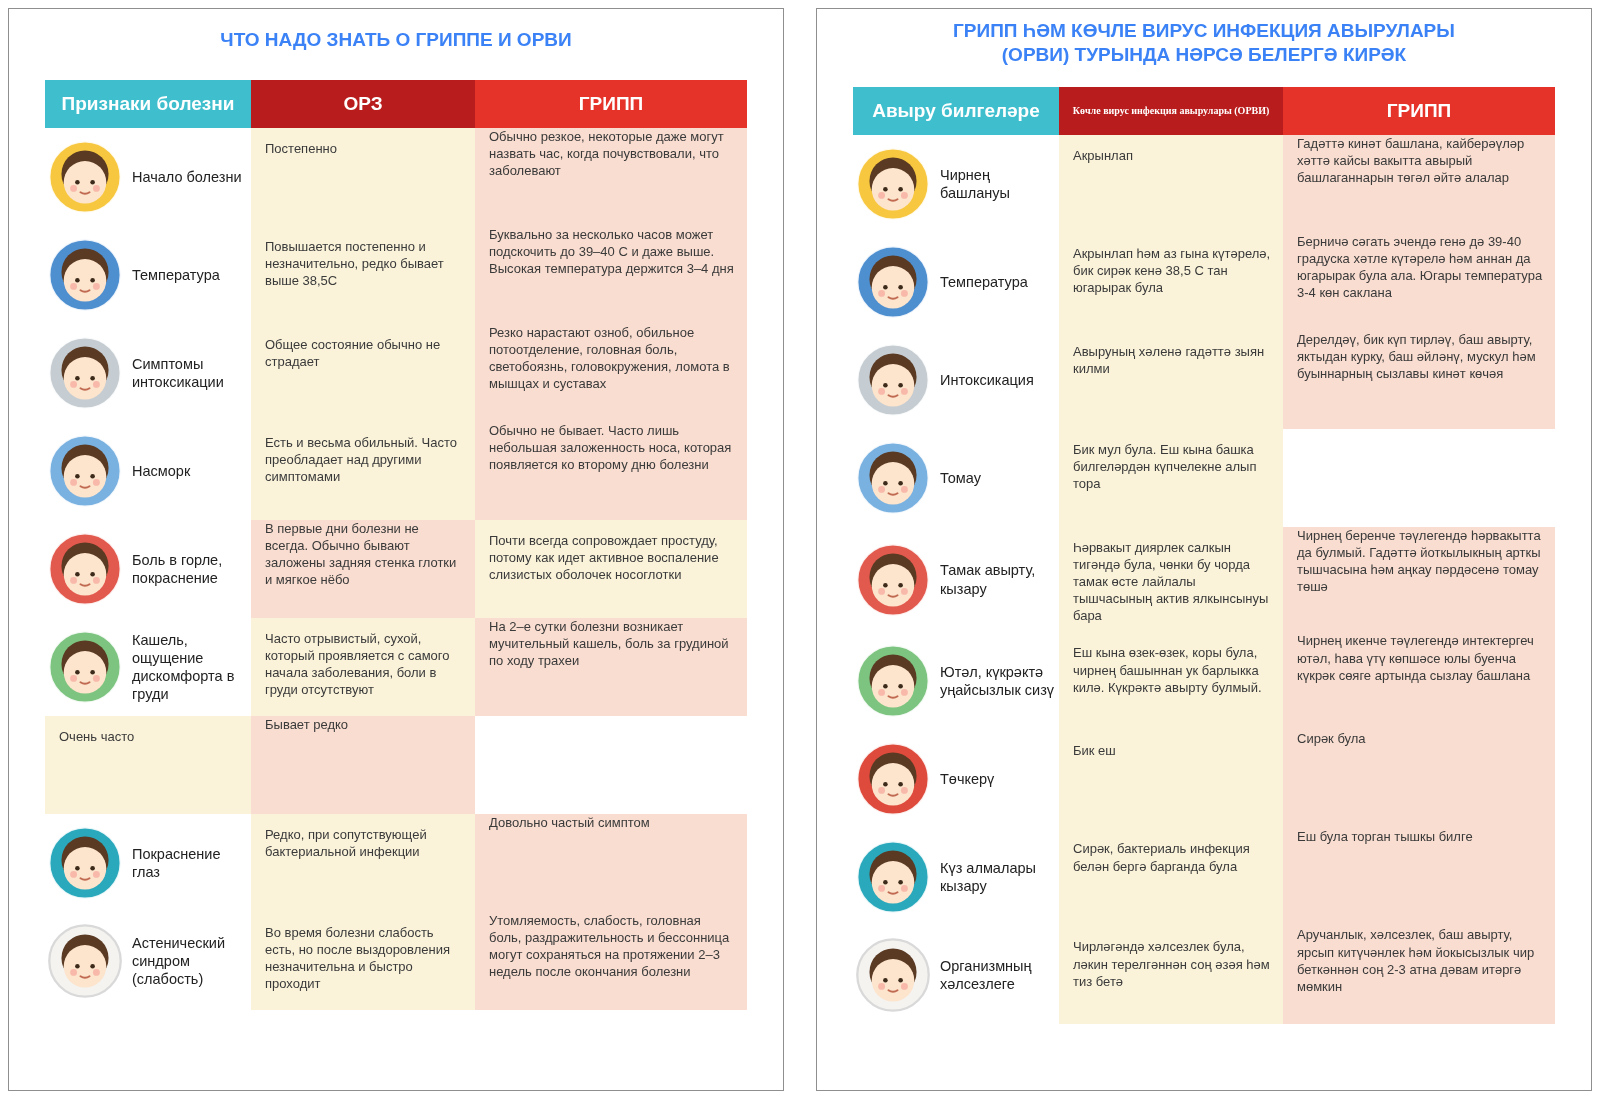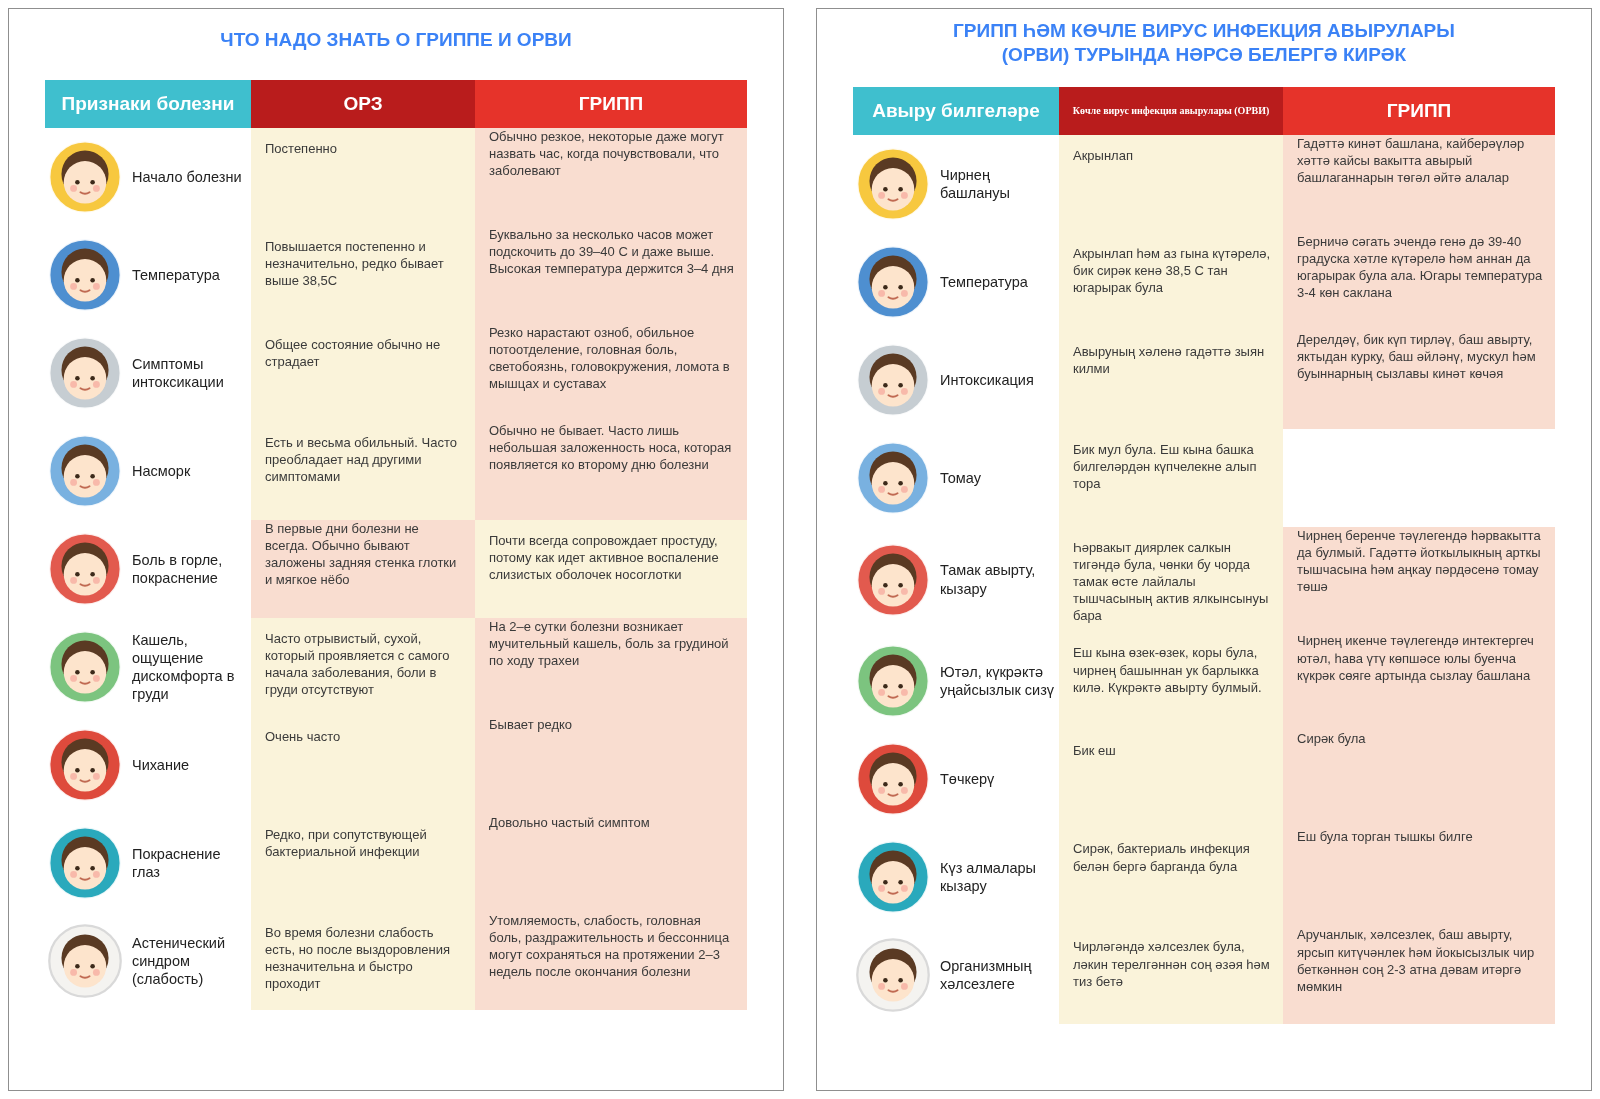--- a/index.html
+++ b/index.html
@@ -141,33 +141,20 @@
                   <circle cx="35" cy="65" r="4.5" fill="#f5a79b" opacity="0.7"></circle>
                   <circle cx="65" cy="65" r="4.5" fill="#f5a79b" opacity="0.7"></circle>
                   <path d="M44,70 q6,4 12,0" stroke="#c06a52" stroke-width="2.5" fill="none" stroke-linecap="round"></path>
                 </svg></span>
               <span class="label">Кашель, ощущение дискомфорта в груди</span>
             </div>
             <div class="cell c2">Часто отрывистый, сухой, который проявляется с самого начала заболевания, боли в груди отсутствуют</div>
             <div class="cell c3">На 2–е сутки болезни возникает мучительный кашель, боль за грудиной по ходу трахеи</div>
           </div>
           <div class="row">
-            <div class="cell c1">
-              <span class="icon"><svg viewBox="0 0 100 100" width="76" height="76" aria-hidden="true">
-                  <circle cx="50" cy="50" r="47" fill="#DE4A3C" stroke="rgba(255,255,255,0.9)" stroke-width="3"></circle>
-                  <circle cx="50" cy="46" r="31" fill="#5a3a23"></circle>
-                  <circle cx="50" cy="57" r="28" fill="#fde4cc"></circle>
-                  <circle cx="40" cy="57" r="3" fill="#3c2a1a"></circle>
-                  <circle cx="60" cy="57" r="3" fill="#3c2a1a"></circle>
-                  <circle cx="35" cy="65" r="4.5" fill="#f5a79b" opacity="0.7"></circle>
-                  <circle cx="65" cy="65" r="4.5" fill="#f5a79b" opacity="0.7"></circle>
-                  <path d="M44,70 q6,4 12,0" stroke="#c06a52" stroke-width="2.5" fill="none" stroke-linecap="round"></path>
-                </svg></span>
-              <span class="label">Чихание</span>
-            </div>
             <div class="cell c2">Очень часто</div>
             <div class="cell c3">Бывает редко</div>
           </div>
           <div class="row">
             <div class="cell c1">
               <span class="icon"><svg viewBox="0 0 100 100" width="76" height="76" aria-hidden="true">
                   <circle cx="50" cy="50" r="47" fill="#2AA9BC" stroke="rgba(255,255,255,0.9)" stroke-width="3"></circle>
                   <circle cx="50" cy="46" r="31" fill="#5a3a23"></circle>
                   <circle cx="50" cy="57" r="28" fill="#fde4cc"></circle>
                   <circle cx="40" cy="57" r="3" fill="#3c2a1a"></circle>

